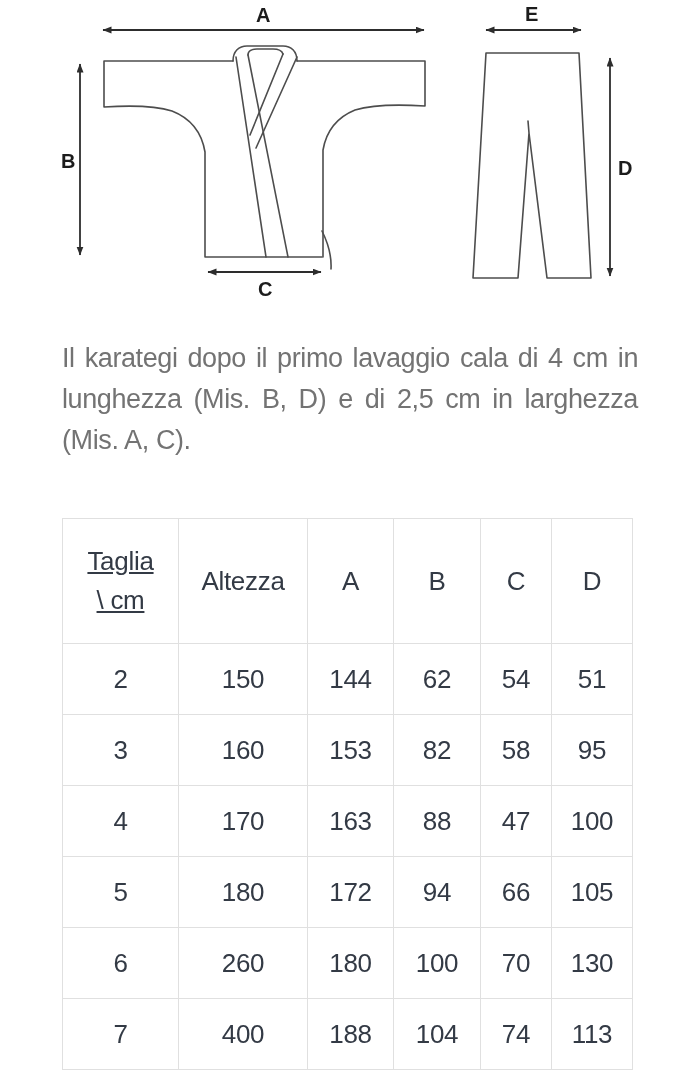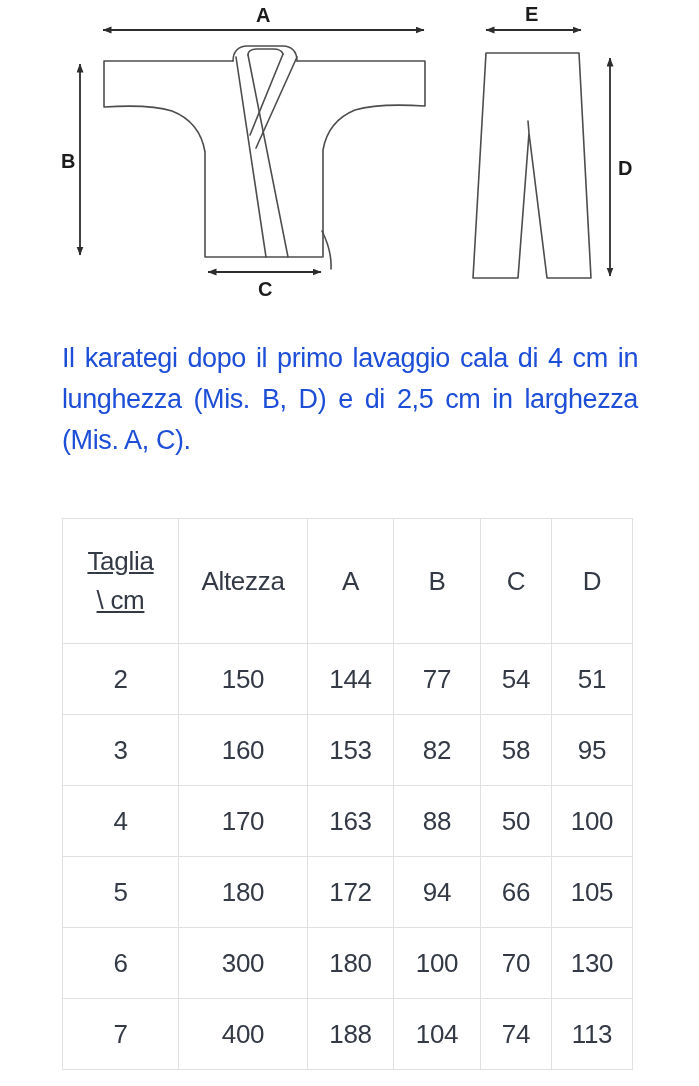--- a/index.html
+++ b/index.html
@@ -25,21 +25,21 @@
   }
   .note {
     position: absolute;
     left: 62px;
     top: 338px;
     width: 576px;
     margin: 0;
     font-size: 27px;
     line-height: 41px;
     letter-spacing: -0.4px;
-    color: #1d4ed8;
+    color: #737373;
     text-align: justify;
   }
   .size-table {
     position: absolute;
     left: 62px;
     top: 518px;
     width: 570px;
     border-collapse: collapse;
     table-layout: fixed;
   }
@@ -121,51 +121,51 @@
         <th>B</th>
         <th>C</th>
         <th>D</th>
       </tr>
     </thead>
     <tbody>
       <tr>
         <td>2</td>
         <td>150</td>
         <td>144</td>
-        <td>77</td>
+        <td>62</td>
         <td>54</td>
         <td>51</td>
       </tr>
       <tr>
         <td>3</td>
         <td>160</td>
         <td>153</td>
         <td>82</td>
         <td>58</td>
         <td>95</td>
       </tr>
       <tr>
         <td>4</td>
         <td>170</td>
         <td>163</td>
         <td>88</td>
-        <td>50</td>
+        <td>47</td>
         <td>100</td>
       </tr>
       <tr>
         <td>5</td>
         <td>180</td>
         <td>172</td>
         <td>94</td>
         <td>66</td>
         <td>105</td>
       </tr>
       <tr>
         <td>6</td>
-        <td>300</td>
+        <td>260</td>
         <td>180</td>
         <td>100</td>
         <td>70</td>
         <td>130</td>
       </tr>
       <tr>
         <td>7</td>
         <td>400</td>
         <td>188</td>
         <td>104</td>

